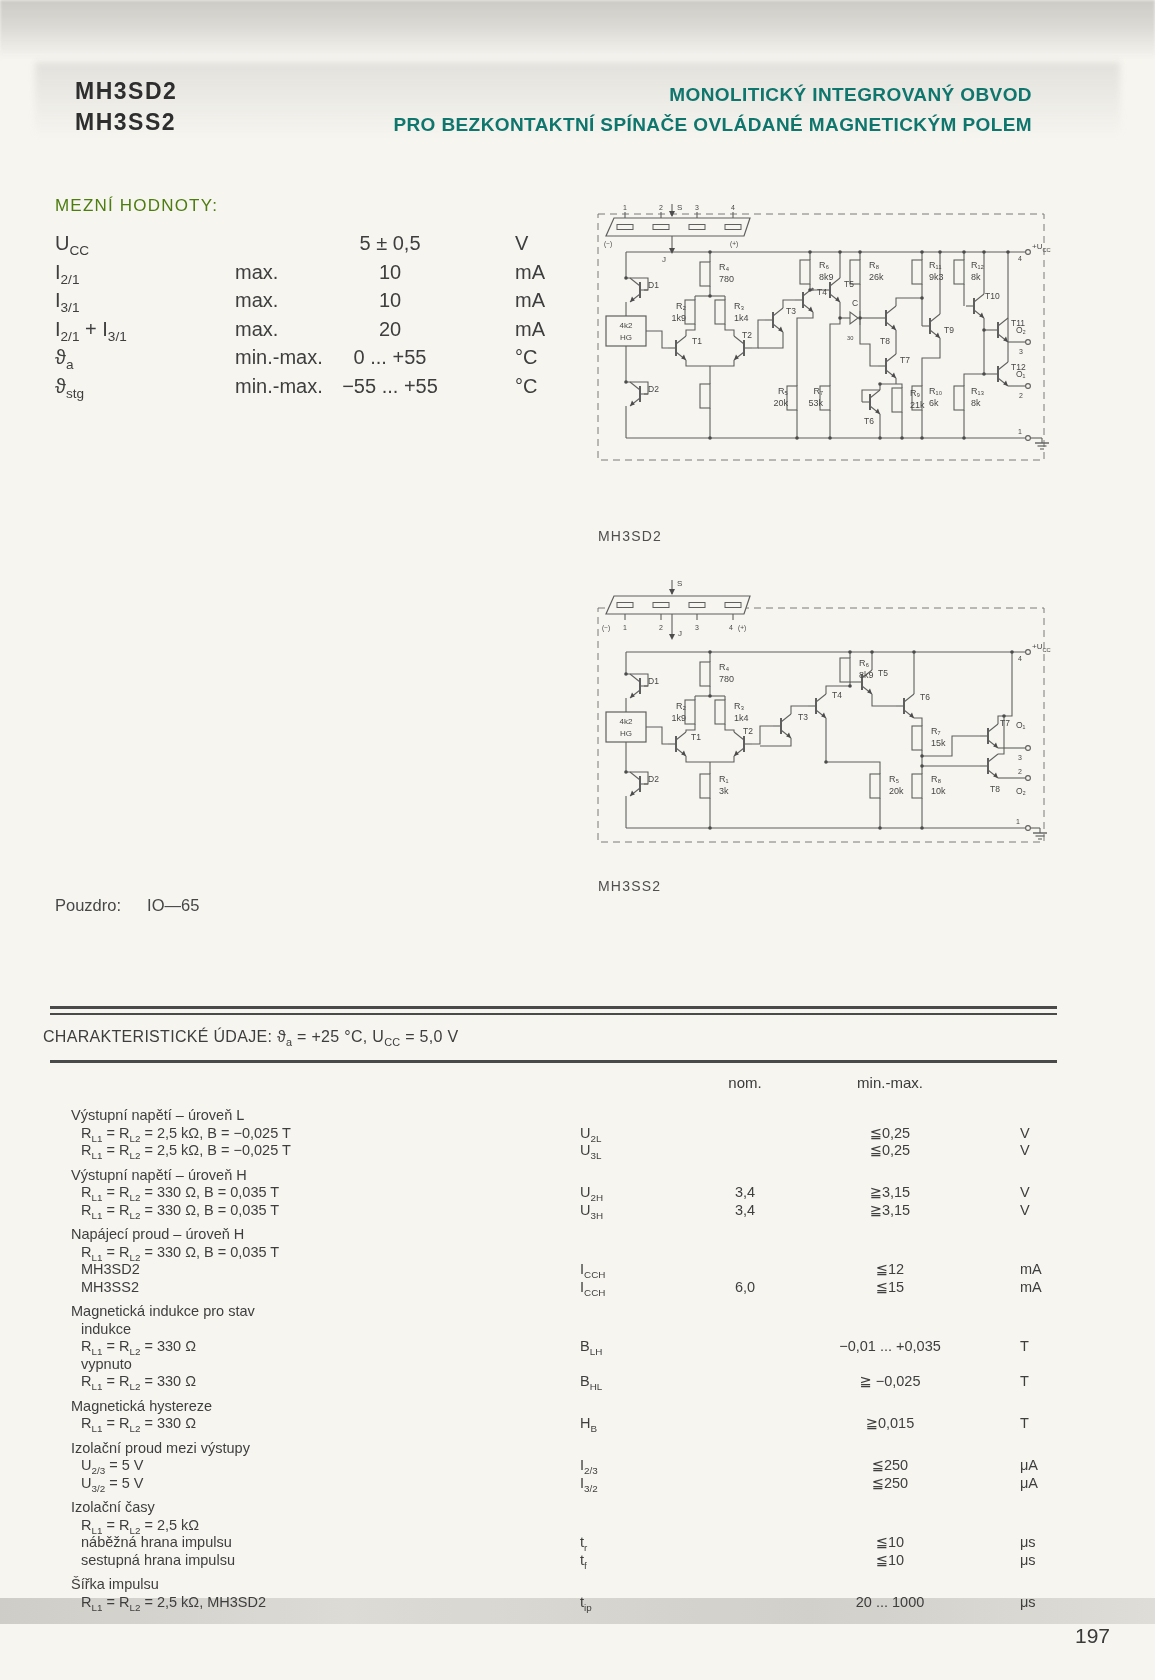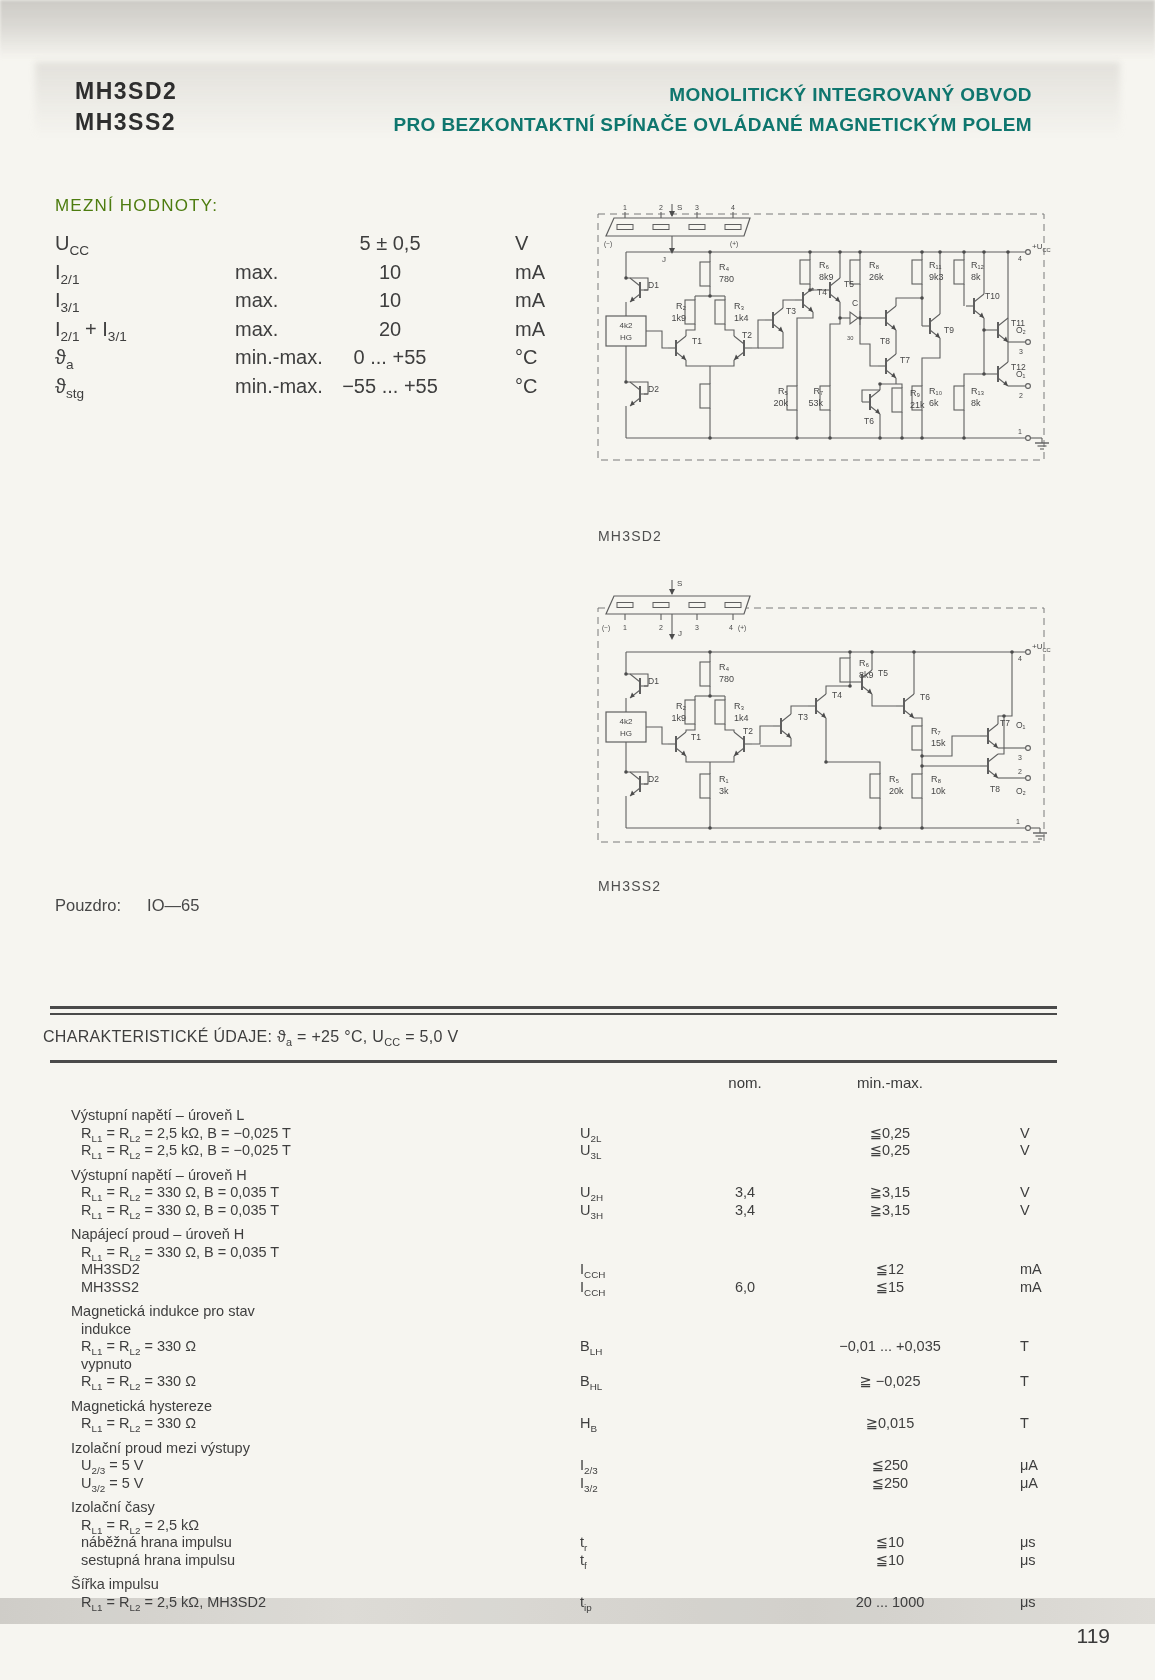--- a/index.html
+++ b/index.html
@@ -745,14 +745,14 @@
       </div>
       <div class="crow">
         <span class="ct ind">R<sub>L1</sub> = R<sub>L2</sub> = 2,5 kΩ, MH3SD2</span>
         <span class="cs">t<sub>ip</sub></span>
         <span class="cn"></span>
         <span class="cm">20 ... 1000</span>
         <span class="cu">μs</span>
       </div>
     </div>
 
-  <div class="pageno">119</div>
+  <div class="pageno">197</div>
 </div>
 
 </body></html>

